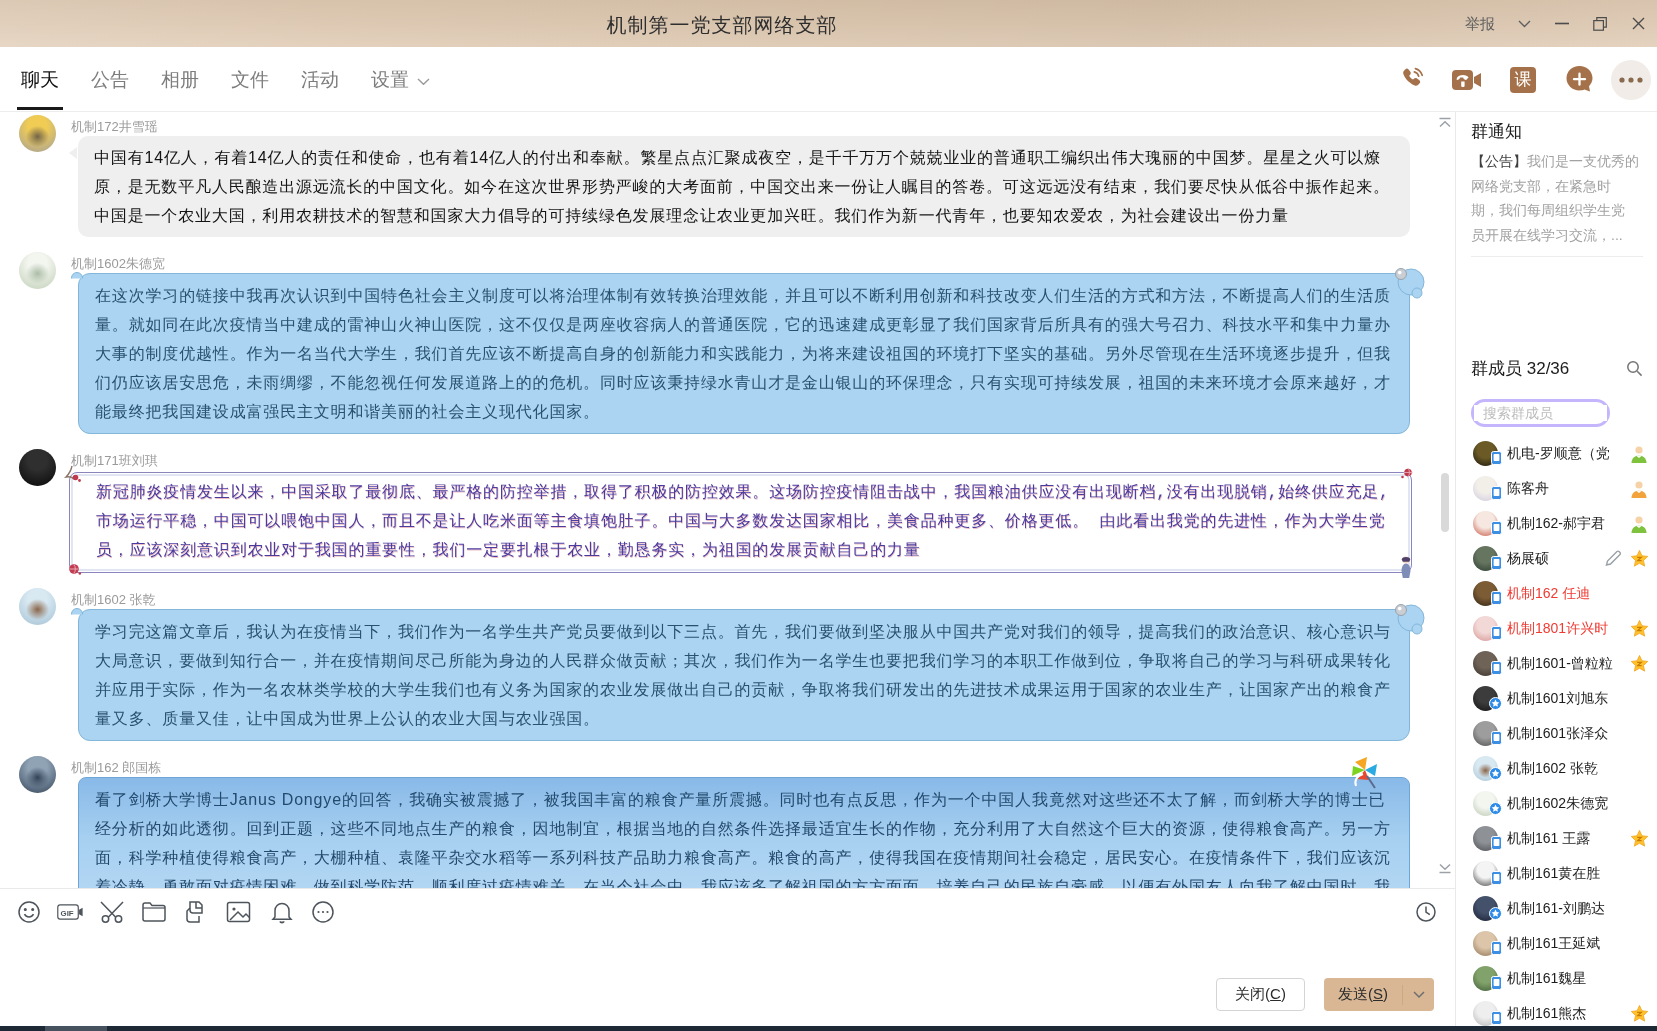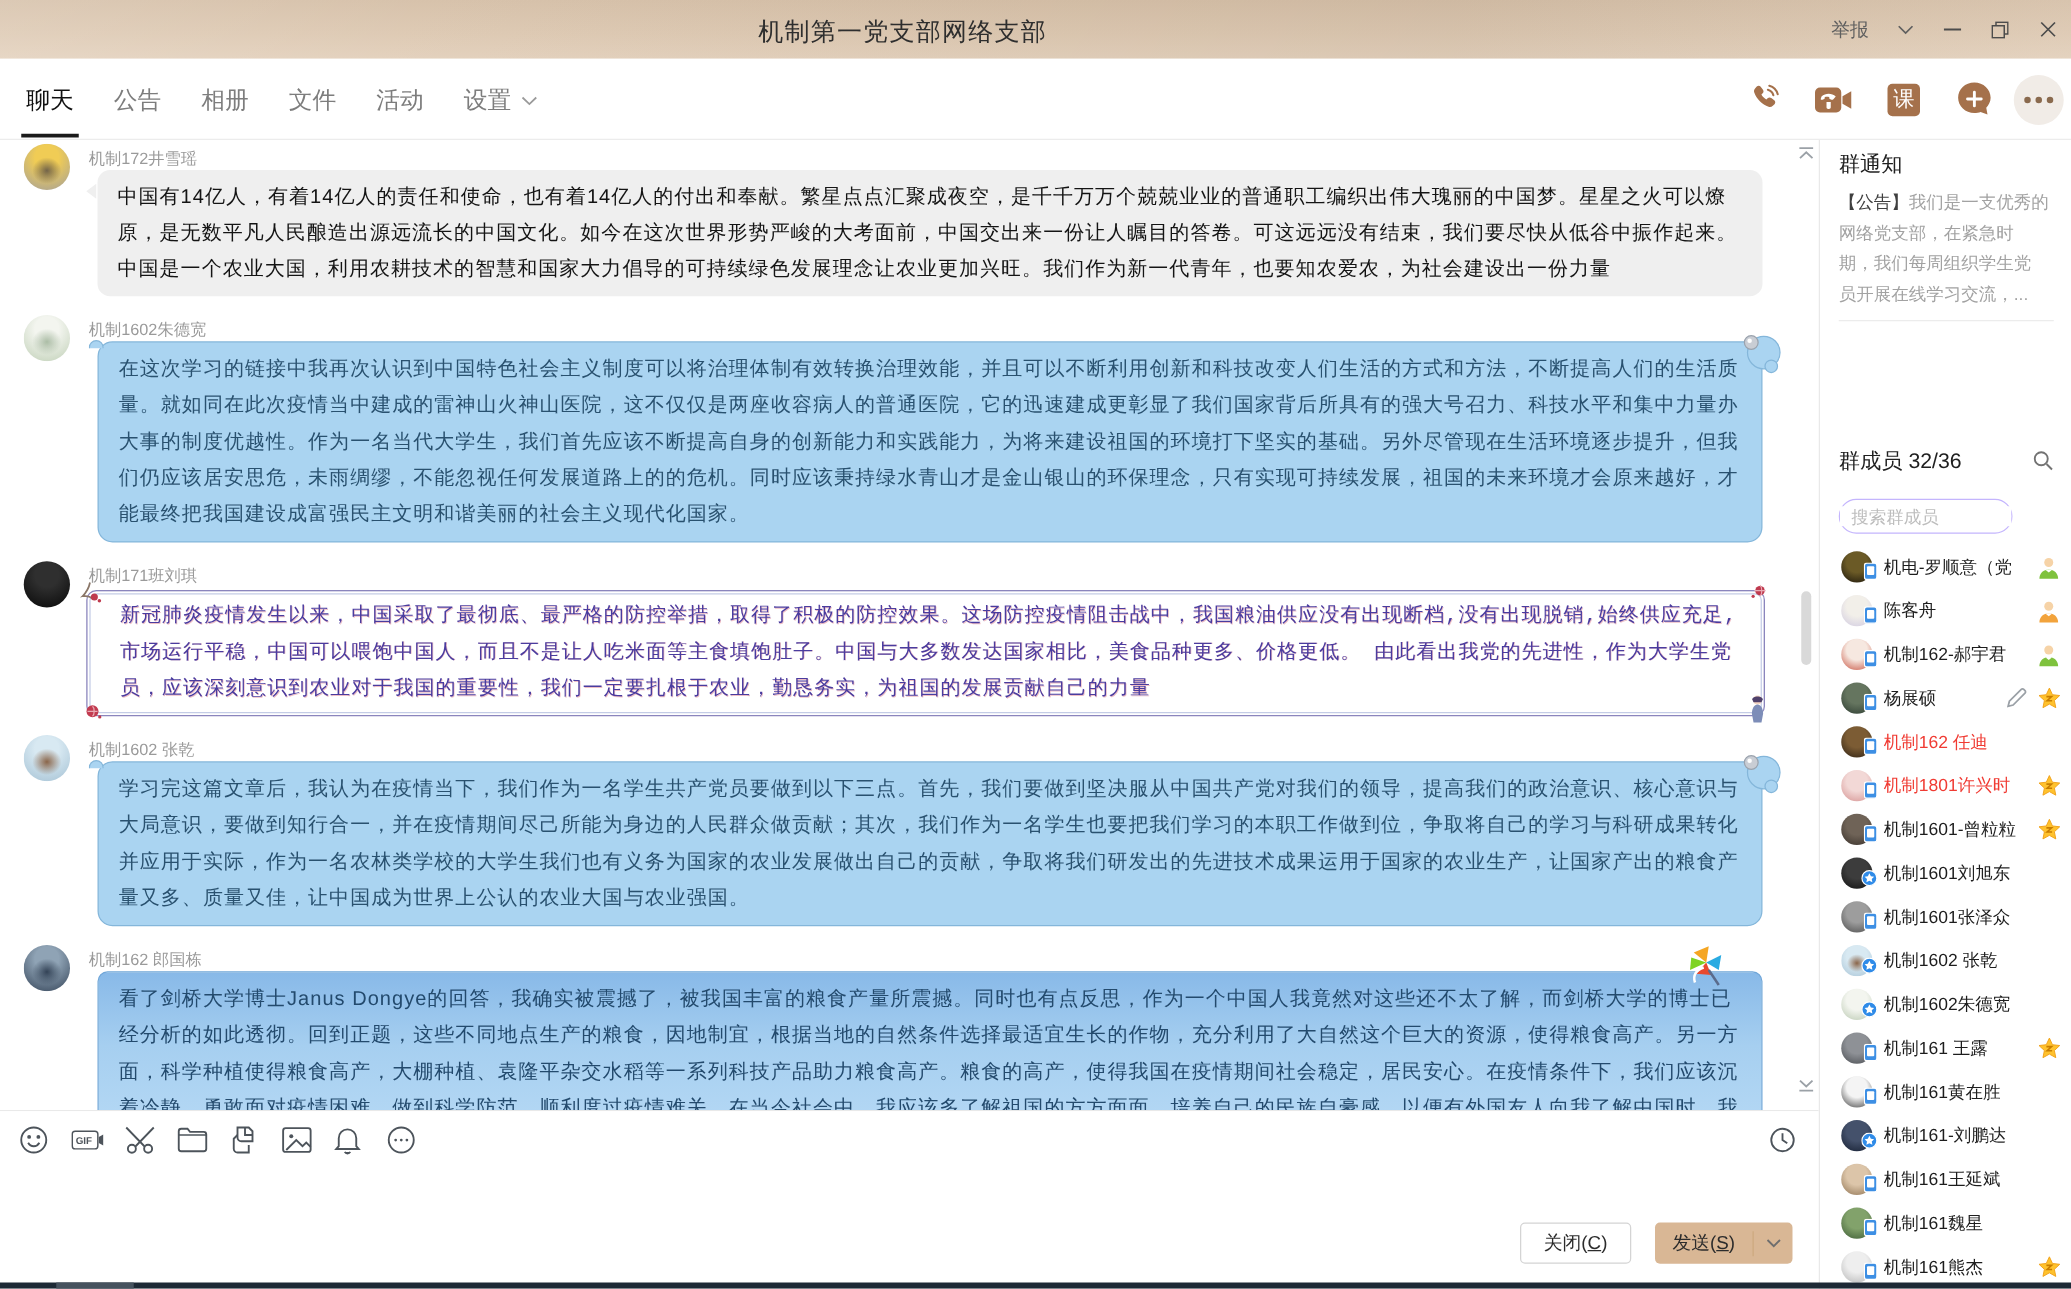--- a/index.html
+++ b/index.html
@@ -64,21 +64,21 @@
   
   .chat-scrollthumb { position:absolute; left:1441px; top:361px; width:8px; height:59px; border-radius:4px; background:#d9d9d9; }
   .fold { position:absolute; left:1437px; width:16px; height:16px; color:#9ba1a7; }
   .fold.top { top:3px; }
   .fold.bottom { top:748px; }
 
   
   .toolbar { position:absolute; left:0; top:889px; width:1455px; height:46px; background:#fff;
     display:flex; align-items:center; }
   #tools { display:flex; align-items:center; }
-  .tool { margin-left:16px; width:26px; height:26px; display:flex; align-items:center; justify-content:flex-start; color:#4d545b; cursor:pointer; }
+  .tool { margin-left:16px; width:26px; height:26px; display:flex; align-items:center; justify-content:flex-end; color:#4d545b; cursor:pointer; }
   .tool.first { margin-left:15px; }
   .tool-right { position:absolute; right:16px; top:10px; width:26px; height:26px; color:#4d545b; display:flex; align-items:center; justify-content:center; }
 
   
   .input-area { position:absolute; left:0; top:935px; width:1455px; height:96px; background:#fff; }
   .btn-row { position:absolute; right:21px; top:43px; display:flex; gap:19px; }
   .btn { height:33px; border-radius:4px; font-size:15px; color:#2c2c2c; display:flex; align-items:center; justify-content:center; cursor:pointer; }
   .btn.close { width:89px; background:#fff; border:1px solid #d4d4d4; }
   .btn.send { width:110px; background:#d9b795; padding:0; }
   .send-label { flex:1; text-align:center; }
@@ -91,21 +91,21 @@
   .panel-notice { padding:6px 14px 0 15px; }
   .notice-title { font-size:17px; color:#202020; margin-top:2px; }
   .announce { margin-top:6px; font-size:14px; line-height:24.5px; color:#a2a2a2; }
   .announce .tag { color:#3f3f3f; }
   .notice-divider { margin-top:9px; border-top:1px solid #ececec; }
   .file-row { margin-top:8px; font-size:14px; color:#a2a2a2; line-height:18px; white-space:nowrap; overflow:hidden; }
   .file-row .tag { color:#3f3f3f; }
   .members-head { position:absolute; left:15px; right:14px; top:245px; display:flex; align-items:center; }
   .members-title { font-size:17px; color:#202020; }
   .members-search-icon { margin-left:auto; color:#737373; width:17px; height:17px; }
-  .search-box { position:absolute; left:15px; top:287px; width:139px; height:28px; border:1px solid #c4b5fd;
+  .search-box { position:absolute; left:15px; top:287px; width:139px; height:28px; border:3px solid #c4b5fd;
     border-radius:14px; display:flex; align-items:center; }
   .search-box input { border:none; outline:none; width:100%; font-size:14px; padding:0 9px;
     font-family:"Liberation Sans",sans-serif; color:#333; }
   .search-box input::placeholder { color:#bdbdbd; }
   .member-list { position:absolute; left:0; top:324px; width:202px; }
   .member { position:relative; height:35px; display:flex; align-items:center; padding-left:17px; }
   .member .m-avatar { position:relative; width:25px; height:25px; border-radius:50%; flex:none; }
   .m-badge { position:absolute; right:-4px; bottom:-3px; }
   .member .m-name { margin-left:9px; font-size:14px; color:#1d1d1d; white-space:nowrap; overflow:hidden; flex:1; }
   .member .m-name.red { color:#f03b33; }

